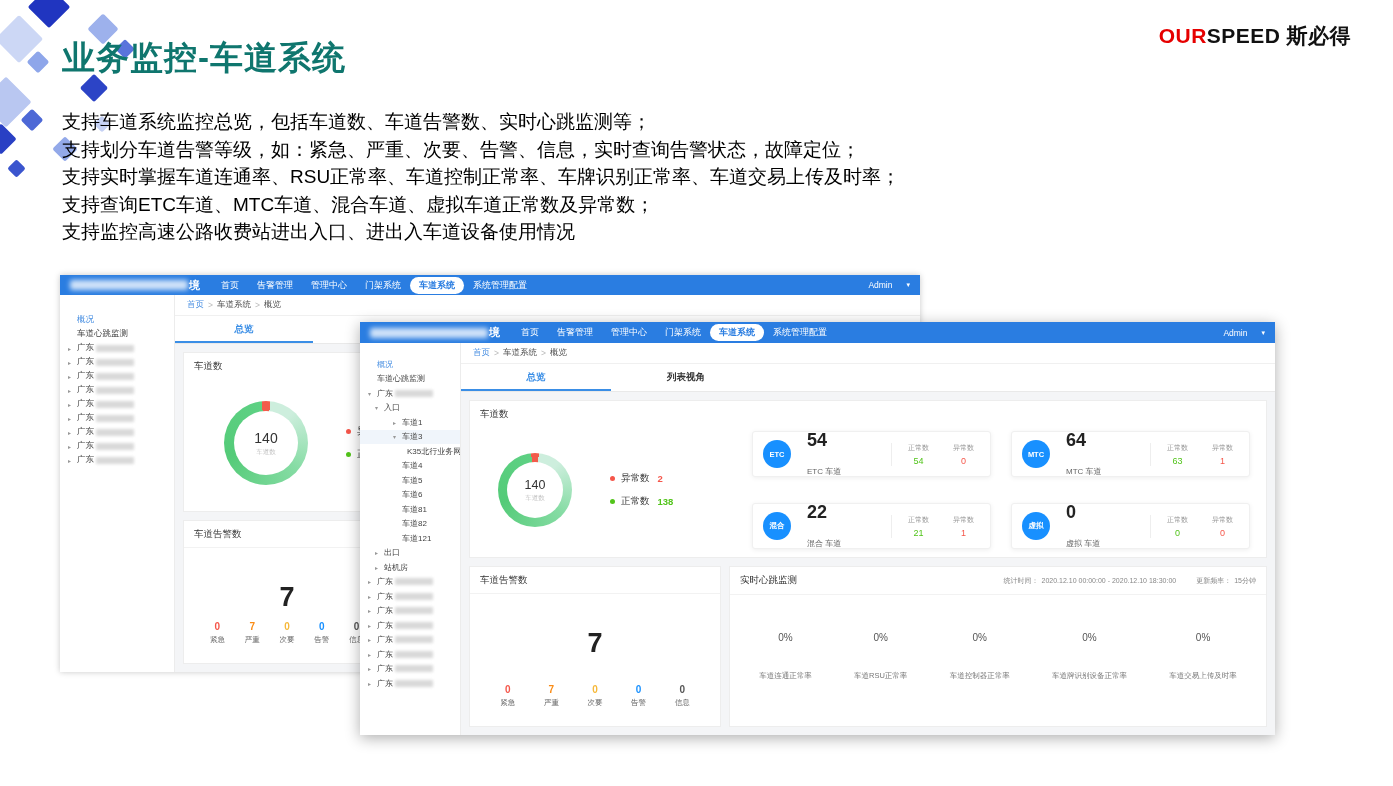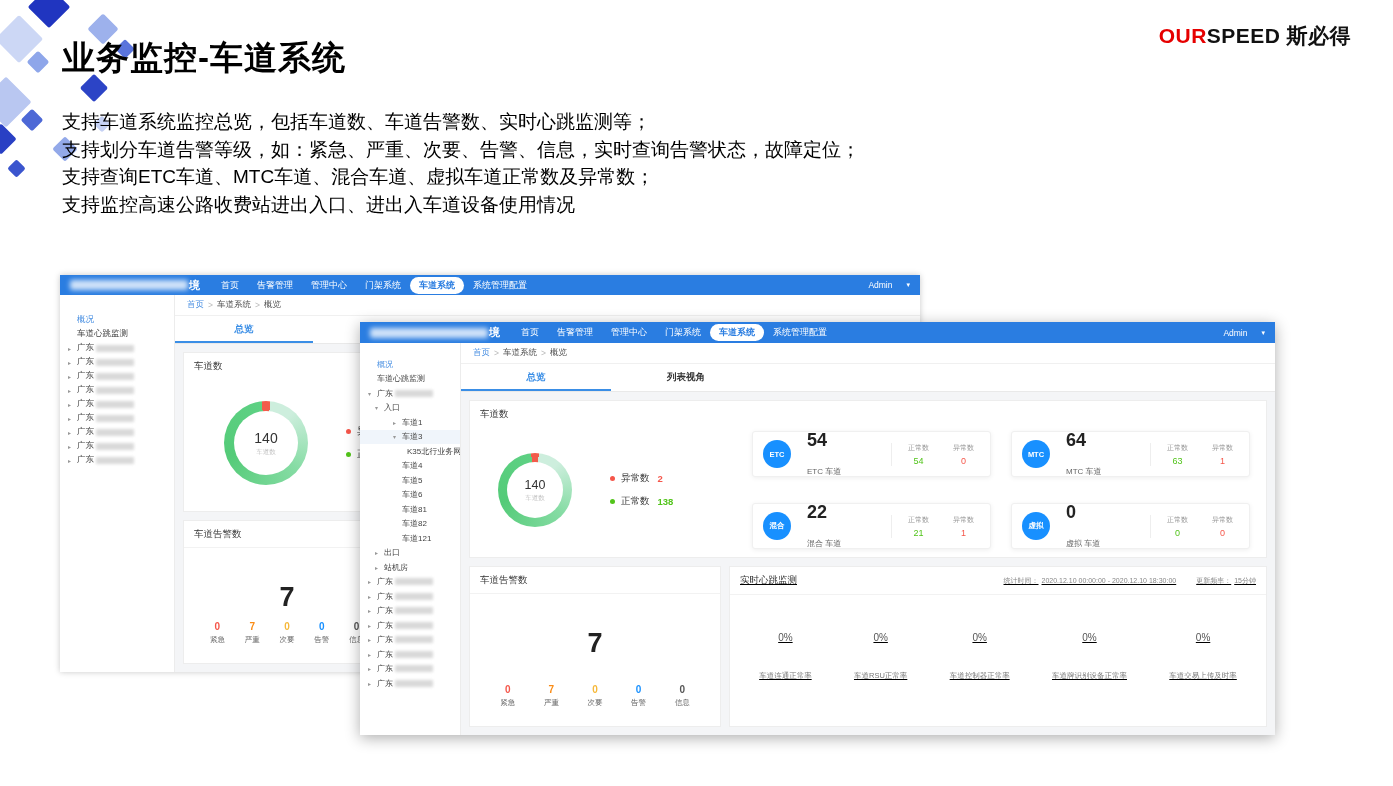--- a/index.html
+++ b/index.html
@@ -1,21 +1,21 @@
 <!DOCTYPE html>
 <html><head>
 <meta charset="utf-8">
 <style>
   html,body{margin:0;padding:0;background:#fff;}
   .slide{position:relative;width:1393px;height:786px;background:#fff;overflow:hidden;
          font-family:"Liberation Sans","DejaVu Sans",sans-serif;}
   
   .dia{position:absolute;transform:rotate(45deg);border-radius:2px;}
   
-  .title{position:absolute;left:62px;top:36px;font-size:33px;font-weight:bold;color:#000000;letter-spacing:1px;}
+  .title{position:absolute;left:62px;top:36px;font-size:33px;font-weight:bold;color:#0f766e;letter-spacing:1px;}
   .logo{position:absolute;right:42px;top:22px;font-size:21px;font-weight:bold;letter-spacing:.5px;}
   .logo .r{color:#e60000;}
   .logo .b{color:#111;}
   .logo .cn{color:#111;margin-left:6px;}
   .bullets{position:absolute;left:62px;top:108px;width:960px;font-size:19px;line-height:27.5px;color:#000;}
   
   .shot{position:absolute;background:#fff;}
   .shot-back{left:60px;top:275px;width:860px;height:397px;box-shadow:0 0 6px rgba(0,0,0,.22);}
   .shot-front{left:360px;top:322px;width:915px;height:413px;box-shadow:0 3px 14px rgba(0,0,0,.32);}
   .app-header{height:21px;background:#2a7de1;display:flex;align-items:center;padding:0 10px;color:#fff;}
@@ -90,21 +90,21 @@
   .bad{color:#f5564a;}
   
   .bottom-row{flex:1;display:flex;gap:8px;min-height:0;}
   .alarm-card{width:252px;flex:none;display:flex;flex-direction:column;}
   .shot-back .alarm-card{width:208px;}
   .alarm-total{text-align:center;font-size:27px;font-weight:bold;color:#222;margin-top:34px;}
   .alarm-levels{margin-top:auto;display:flex;justify-content:space-around;padding:0 16px 18px;}
   .lvl{text-align:center;}
   .lvl-v{font-size:10px;font-weight:bold;}
   .lvl-k{font-size:7.5px;color:#666;margin-top:3px;}
-  .hb-card{flex:1;display:flex;flex-direction:column;min-width:0;text-decoration:underline;}
+  .hb-card{flex:1;display:flex;flex-direction:column;min-width:0;}
   .hb-head{display:flex;align-items:center;padding:7px 10px;border-bottom:1px solid #f2f2f2;}
   .hb-title{font-size:9.5px;color:#333;}
   .hb-meta{margin-left:auto;font-size:7px;color:#888;display:flex;align-items:center;gap:3px;}
   .hb-gap{width:14px;}
   .hb-body{flex:1;display:flex;align-items:center;justify-content:space-around;padding:0 8px;}
   .metric{text-align:center;display:flex;flex-direction:column;gap:28px;margin-top:-8px;}
   .m-v{font-size:10px;color:#555;}
   .m-k{font-size:7.5px;color:#777;}
 </style>
 </head>
@@ -129,20 +129,21 @@
 
   <div class="title">业务监控-车道系统</div>
 
   <div class="logo">
     <span class="r">OUR</span><span class="b">SPEED</span><span class="cn">斯必得</span>
   </div>
 
   <div class="bullets">
     <div class="bullet-line">支持车道系统监控总览，包括车道数、车道告警数、实时心跳监测等；</div>
       <div class="bullet-line">支持划分车道告警等级，如：紧急、严重、次要、告警、信息，实时查询告警状态，故障定位；</div>
+      <div class="bullet-line">支持实时掌握车道连通率、RSU正常率、车道控制正常率、车牌识别正常率、车道交易上传及时率；</div>
       <div class="bullet-line">支持查询ETC车道、MTC车道、混合车道、虚拟车道正常数及异常数；</div>
       <div class="bullet-line">支持监控高速公路收费站进出入口、进出入车道设备使用情况</div>
   </div>
 
   <div class="shot shot-back">
     <div class="app-header">
       <div class="logo-blur"></div>
       <span class="logo-char">境</span>
       <nav class="nav">
         <span class="nav-item">首页</span>

